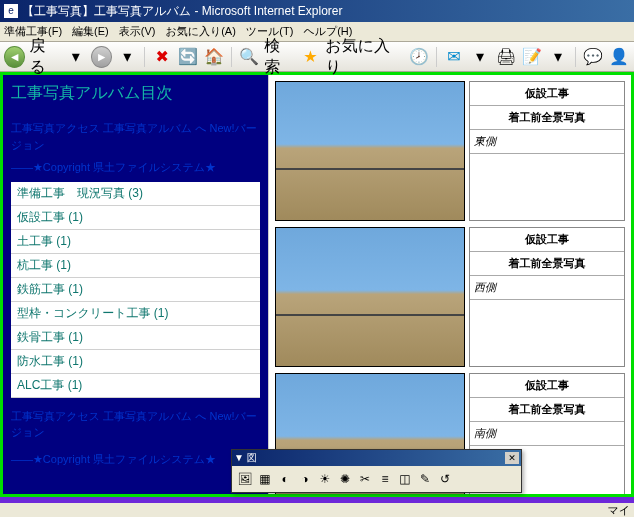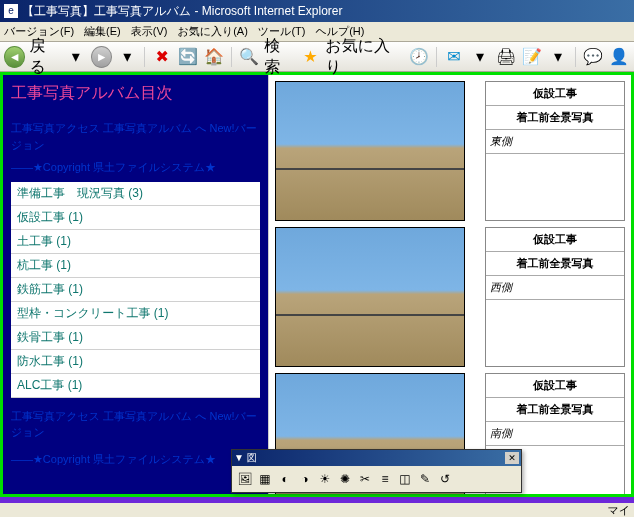--- a/index.html
+++ b/index.html
@@ -11,28 +11,28 @@
 .menubar { height: 20px; background: #ece9d8; display: flex; align-items: center; font-size: 11px; color: #000; padding: 0 4px; border-bottom: 1px solid #aca899; }
 .menubar span { margin-right: 10px; }
 
 .toolbar { height: 30px; background: linear-gradient(#fefefe, #e6e4dc); display: flex; align-items: center; padding: 0 4px; border-bottom: 1px solid #aca899; gap: 4px; }
 .tb-btn { display: inline-flex; align-items: center; justify-content: center; height: 22px; min-width: 22px; font-size: 16px; cursor: pointer; }
 .tb-sep { width: 1px; height: 20px; background: #ccc; margin: 0 2px; }
 .tb-circle { width: 22px; height: 22px; border-radius: 50%; border: 1px solid #5a8f3c; display: inline-flex; align-items: center; justify-content: center; background: linear-gradient(#a0d070, #5a8f3c); color: #fff; font-size: 12px; }
 
 .content { display: flex; height: 425px; border: 3px solid #00e000; background: #fff; }
 .sidebar { width: 265px; background: #000080; color: #fff; padding: 8px; }
-.sidebar-title { font-size: 16px; color: #ec4899; margin-bottom: 16px; }
+.sidebar-title { font-size: 16px; color: #14b8a6; margin-bottom: 16px; }
 .sidebar-notice { font-size: 11px; color: #0033cc; line-height: 1.5; margin-bottom: 6px; word-break: break-all; }
 .category-list { background: #fff; color: #000; list-style: none; }
 .category-list li { font-size: 12px; color: #0f766e; padding: 3px 6px; border-bottom: 1px solid #d0d0d0; cursor: pointer; }
 .sidebar-footer { font-size: 11px; color: #0033cc; margin-top: 10px; line-height: 1.5; word-break: break-all; }
 
 .main { flex: 1; background: #fff; border-left: 1px solid #ccc; overflow-y: scroll; padding: 6px; }
-.photo-row { display: flex; gap: 20px; margin-bottom: 6px; }
+.photo-row { display: flex; gap: 4px; margin-bottom: 6px; }
 .photo { width: 190px; height: 140px; background: linear-gradient(to bottom, #6fa8dc 0%, #7eb5e6 45%, #b9a47a 48%, #a08a5c 100%); border: 1px solid #000; position: relative; }
 .photo::before { content:""; position: absolute; left:0; right:0; top: 62%; height: 2px; background: #444; }
 .info-table { flex: 1; border: 1px solid #888; font-size: 11px; }
 .info-table .row { border-bottom: 1px solid #aaa; padding: 4px; text-align: center; font-weight: bold; }
 .info-table .row.label { text-align: left; font-weight: normal; font-style: italic; }
 
 .floating-toolbar { position: absolute; left: 231px; top: 449px; width: 291px; background: #ece9d8; border: 1px solid #333; box-shadow: 2px 2px 4px rgba(0,0,0,0.3); }
 .ft-title { height: 16px; background: linear-gradient(to right, #0a246a, #3a6ea5); color: #fff; font-size: 10px; display: flex; align-items: center; justify-content: space-between; padding: 0 2px; }
 .ft-close { width: 14px; height: 12px; background: #d4d0c8; color: #000; text-align: center; font-size: 9px; cursor: pointer; line-height: 12px; }
 .ft-body { display: flex; gap: 2px; padding: 4px; align-items: center; }
@@ -42,21 +42,21 @@
 </style>
 </head>
 <body>
 
 <div class="titlebar">
   <span class="ie-icon">e</span>
   <span>【工事写真】工事写真アルバム - Microsoft Internet Explorer</span>
 </div>
 
 <div class="menubar">
-  <span>バージョン(F)</span>
+  <span>準備工事(F)</span>
   <span>編集(E)</span>
   <span>表示(V)</span>
   <span>お気に入り(A)</span>
   <span>ツール(T)</span>
   <span>ヘルプ(H)</span>
 </div>
 
 <div class="toolbar">
   <span class="tb-circle">◄</span>
   <span class="tb-btn">戻る</span>

